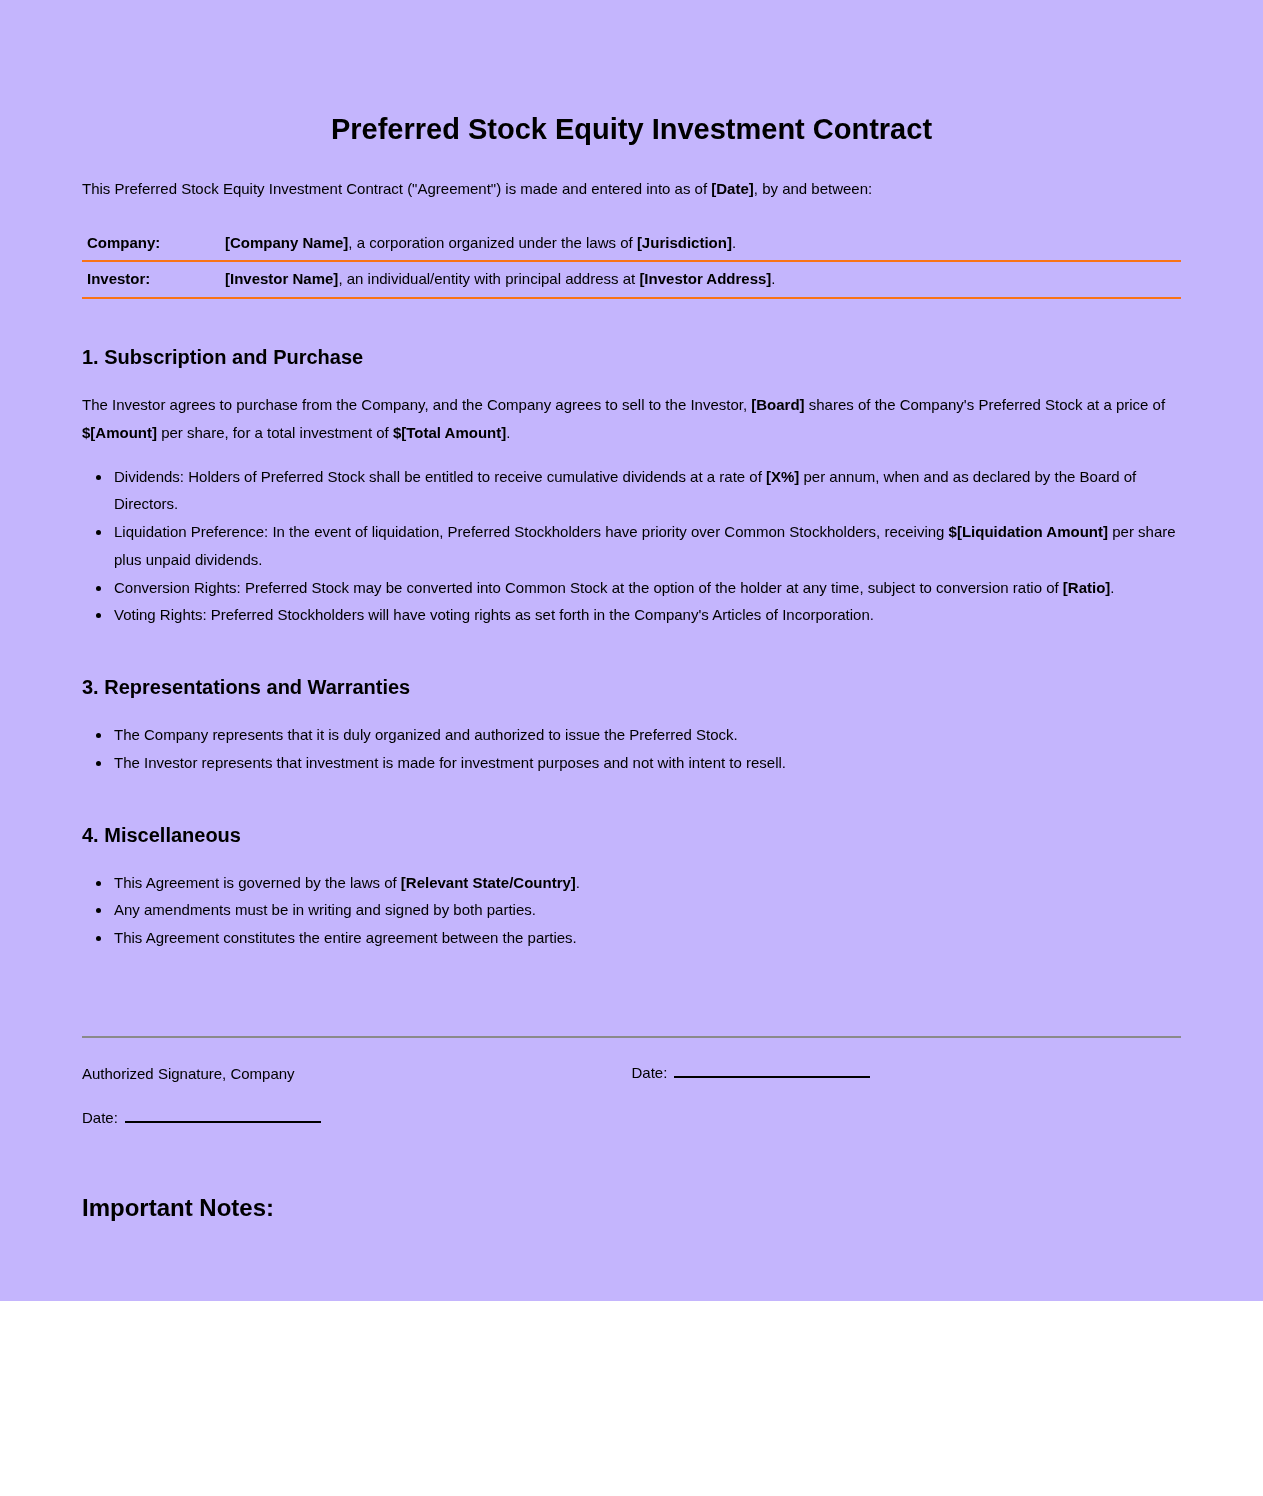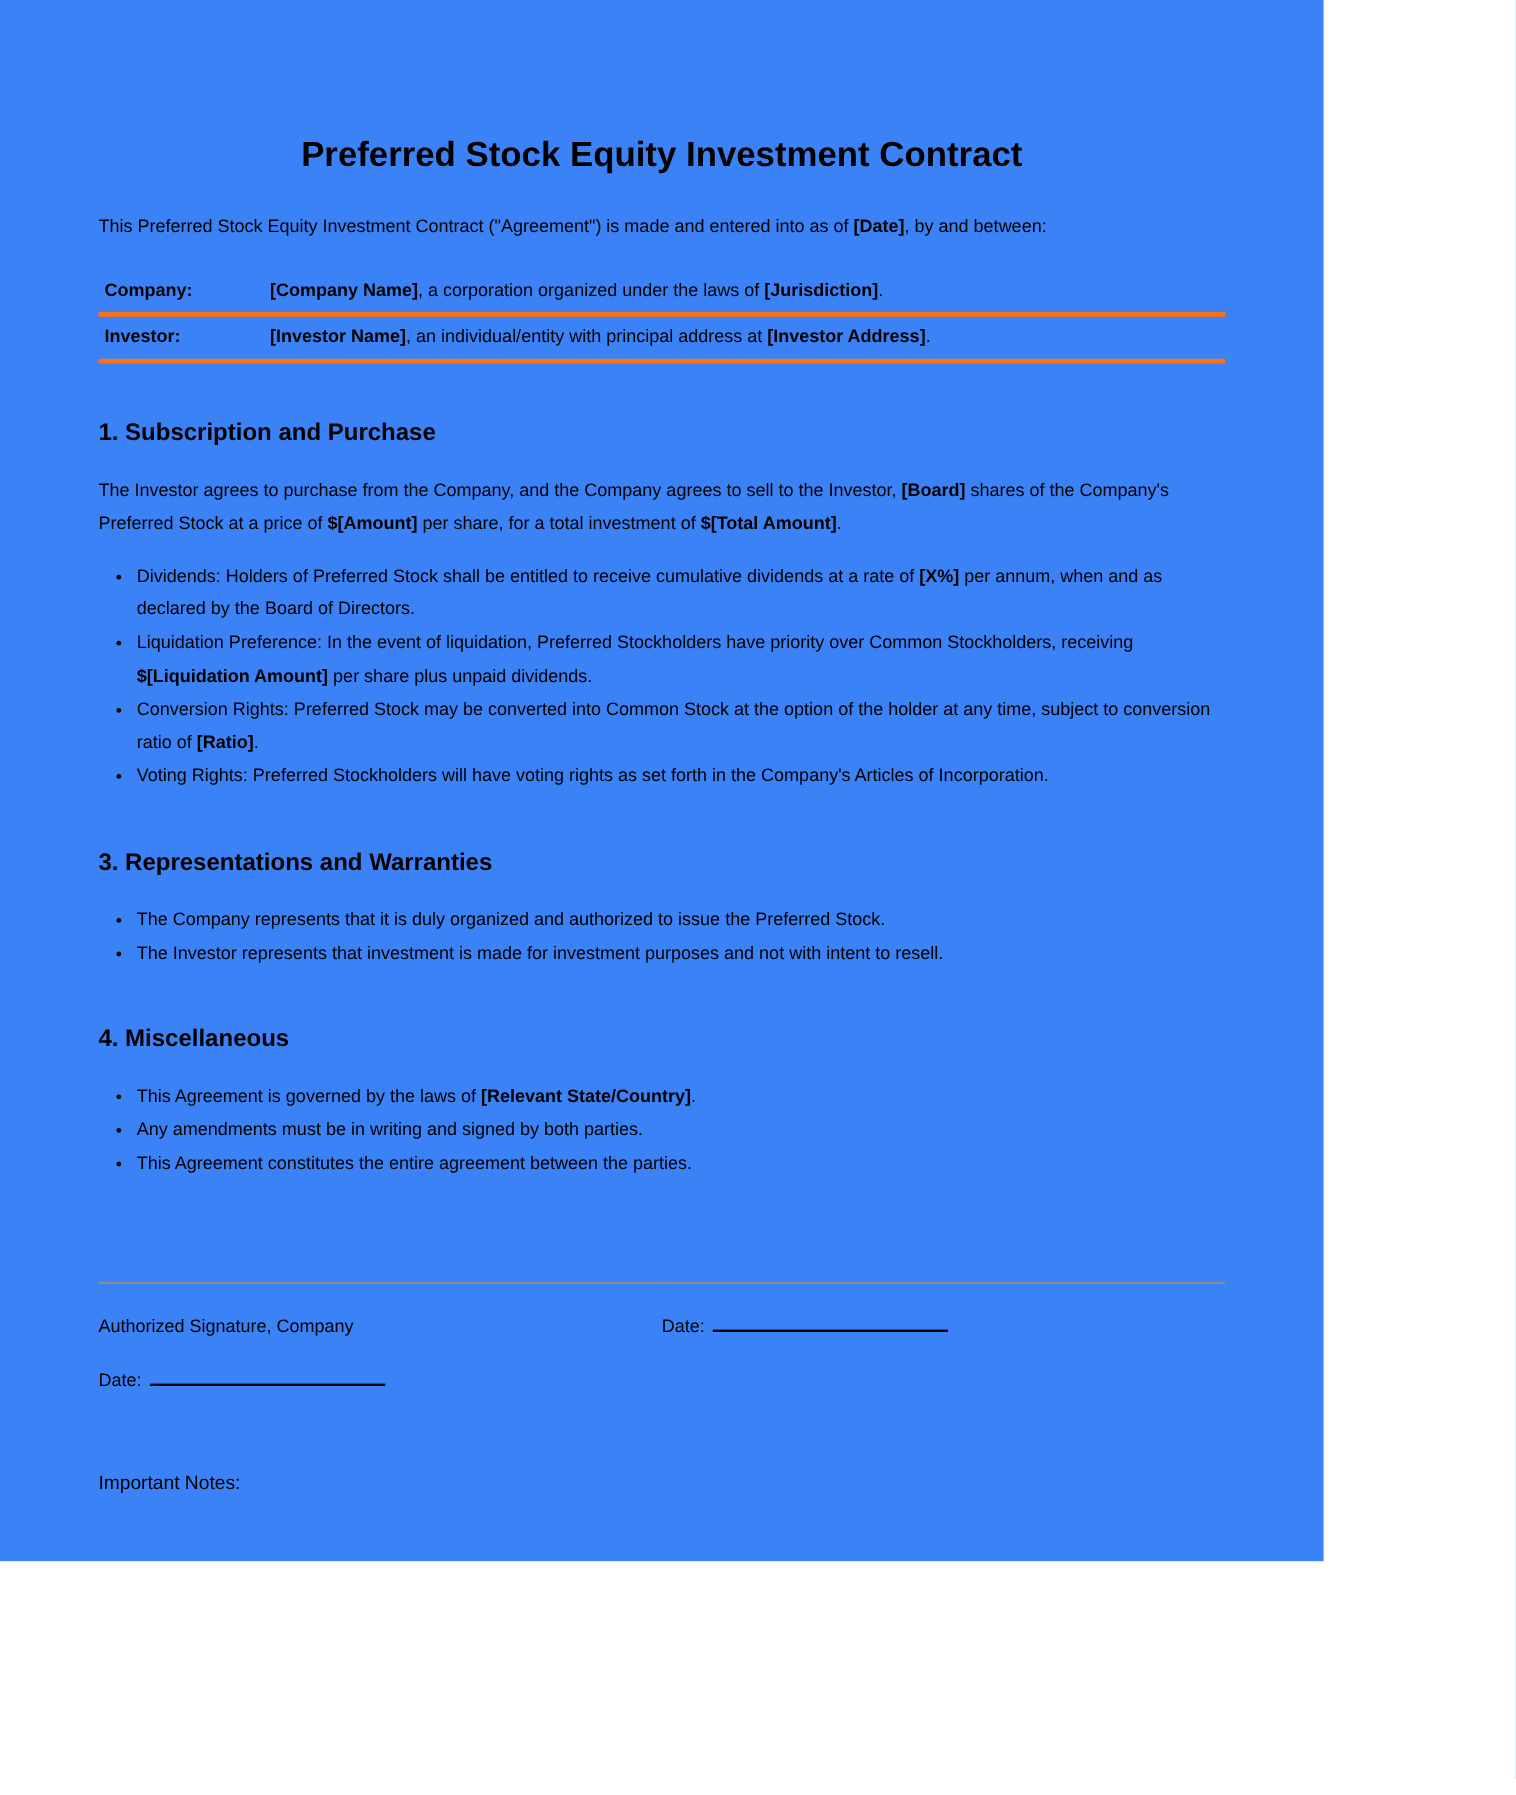--- a/index.html
+++ b/index.html
@@ -9,25 +9,25 @@
     color: #000000;
     font-family: "Liberation Sans", "DejaVu Sans", sans-serif;
   }
   body {
     width: 1263px;
     height: 1496px;
     position: relative;
   }
   .page {
     box-sizing: border-box;
-    width: 1103px;
+    width: 1263px;
     height: 1301px;
     padding: 0 82px;
     overflow: hidden;
-    background: #3b82f6;
+    background: #c4b5fd;
   }
   h1.doc-title {
     margin: 0;
     padding-top: 112px;
     font-size: 29px;
     line-height: 1.2;
     font-weight: bold;
     text-align: center;
     letter-spacing: 0;
   }
@@ -37,21 +37,21 @@
     line-height: 1.85;
   }
   table.parties {
     width: 100%;
     border-collapse: collapse;
     margin-top: 23px;
     font-size: 15px;
   }
   table.parties td {
     padding: 8px 0;
-    border-bottom: 4px solid #f97316;
+    border-bottom: 2px solid #f97316;
     line-height: 1.25;
     vertical-align: top;
   }
   table.parties td.party-label {
     width: 138px;
     font-weight: bold;
     padding-left: 5px;
   }
   h2.section-heading {
     font-size: 20px;
@@ -96,22 +96,22 @@
   }
   .date-fill {
     display: inline-block;
     width: 196px;
     border-bottom: 2px solid #000000;
     height: 13px;
     margin-left: 7px;
     vertical-align: baseline;
   }
   h2.notes-heading {
-    font-size: 16px;
-    font-weight: normal;
+    font-size: 24px;
+    font-weight: bold;
     margin: 66px 0 24px 0;
     line-height: 1.2;
   }
 </style>
 </head>
 <body>
 
 <div class="page">
 
   <h1 class="doc-title">Preferred Stock Equity Investment Contract</h1>

